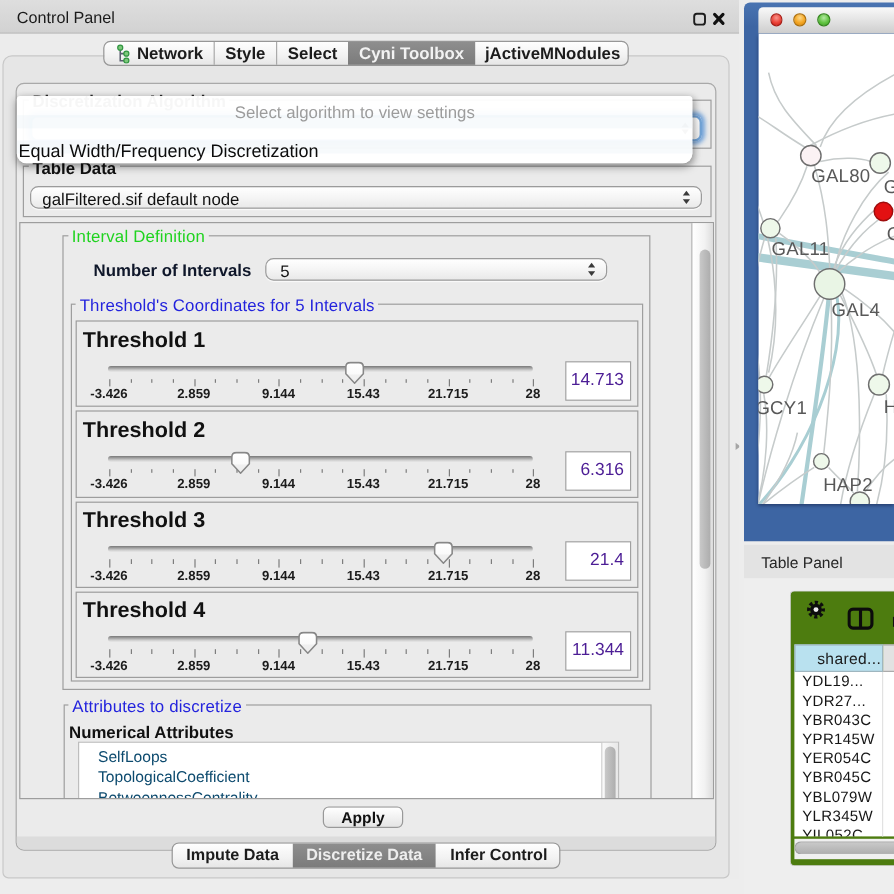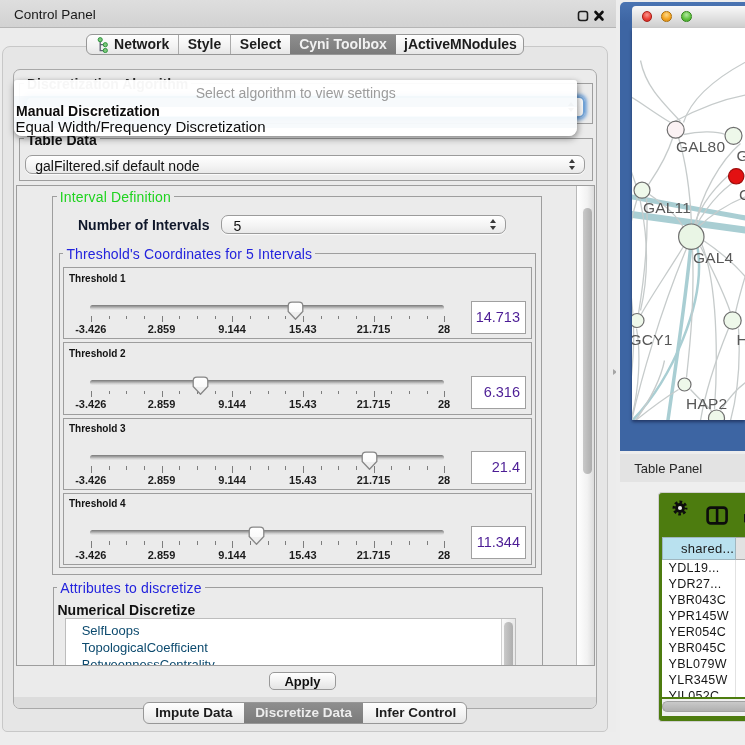--- a/index.html
+++ b/index.html
@@ -6,21 +6,21 @@
 html,body{width:745px;height:745px;overflow:hidden;font-family:"Liberation Sans",sans-serif;background:#ededed;}
 .abs{position:absolute;}
 #stage{position:relative;width:745px;height:745px;}
 .combo{border:1px solid #9b9b9b;border-radius:7px;background:linear-gradient(#ffffff,#f4f4f4 55%,#e9e9e9);box-shadow:0 1px 1px rgba(255,255,255,0.8);}
 .carr{position:absolute;right:8.5px;width:0;height:0;border-left:3.2px solid transparent;border-right:3.2px solid transparent;}
 .cup{border-bottom:4.2px solid #3a3a3a;}
 .cdn{border-top:4.2px solid #3a3a3a;}
 .grp{position:absolute;border:1px solid #9e9e9e;}
 .gtit{position:absolute;font-size:14px;letter-spacing:0.15px;background:#ebebeb;padding:0 3px;white-space:nowrap;}
 .tpan{position:absolute;left:46px;width:469.5px;height:72.3px;border:1px solid #9d9d9d;}
-.ttit{position:absolute;left:5.5px;top:4.5px;font-size:10px;font-weight:bold;color:#111;}
+.ttit{position:absolute;left:5.5px;top:4.5px;font-size:18px;font-weight:bold;color:#111;}
 .track{position:absolute;left:26.7px;top:36.5px;width:353.8px;height:5px;border-radius:3px;background:linear-gradient(#787878,#9c9c9c 30%,#cfcfcf 70%,#e8e8e8);}
 .vfield{position:absolute;left:407px;top:32.5px;width:55.5px;height:33px;background:#fff;border:1.5px solid #a0a0a0;font-size:14.5px;color:#4c1d95;text-align:right;padding:7px 5px 0 0;}
 .thumb{position:absolute;top:32.5px;width:17px;height:19px;}
 .tick{position:absolute;top:47.5px;width:1px;background:#7d7d7d;}
 .tlab{position:absolute;top:55px;font-size:11px;font-weight:bold;color:#1c1c1c;transform:translateX(-50%);white-space:nowrap;}
 .seg{position:absolute;top:0;height:100%;display:flex;align-items:center;justify-content:center;font-size:14px;font-weight:bold;color:#1c1c1c;}
 .rowt{position:absolute;font-size:12.5px;letter-spacing:0.3px;color:#161616;white-space:nowrap;}
 </style>
 </head>
 <body>
@@ -235,39 +235,38 @@
                 <stop offset="0.6" stop-color="#f0f0f0"></stop>
                 <stop offset="1" stop-color="#ececec"></stop>
               </linearGradient>
             </defs>
             <path d="M1.2,5 Q1.2,1.2 5,1.2 L12,1.2 Q15.8,1.2 15.8,5 L15.8,10.5 L8.5,18.3 L1.2,10.5 Z" fill="url(#thg4)" stroke="#878787" stroke-width="1.3"></path>
           </svg>
       <div class="vfield">11.344</div>
     </div>
     <div class="grp" style="left:36.3px;top:401px;width:490px;height:199px;"></div>
     <div class="gtit" style="left:40.8px;top:394px;color:#2323dd;">Attributes to discretize</div>
-    <div class="abs" style="left:41px;top:415.5px;font-size:14px;font-weight:bold;color:#111;">Numerical Discretize</div>
+    <div class="abs" style="left:41px;top:415.5px;font-size:14px;font-weight:bold;color:#111;">Numerical Attributes</div>
     <div class="abs" style="left:48.7px;top:431.5px;width:450.5px;height:150px;background:#fff;border:1px solid #bdbdbd;">
       <div style="position:absolute;left:15.5px;top:3px;font-size:13px;color:#0c4a6e;line-height:17.2px;">SelfLoops<br>TopologicalCoefficient<br>BetweennessCentrality<br>NeighborhoodConnectivity</div>
       <div style="position:absolute;right:0;top:0;width:13.5px;height:100%;background:linear-gradient(90deg,#fafafa,#e8e8e8);border-left:1px solid #d0d0d0;"></div>
       <div style="position:absolute;right:1.5px;top:3.5px;width:9px;height:146px;background:linear-gradient(90deg,#c9c9c9,#aeaeae);border-radius:4.5px;"></div>
     </div>
   </div>
 </div>
 
 <div class="abs" style="left:575.8px;top:186px;width:18.7px;height:478.5px;background:linear-gradient(90deg,#ffffff,#f2f2f2 60%,#dddddd);border-left:1px solid #b9b9b9;"></div>
 <div class="abs" style="left:582.7px;top:208px;width:9px;height:266px;background:linear-gradient(90deg,#c9c9c9,#adadad);border-radius:4.5px;"></div>
 
 <div class="abs" style="left:269px;top:671.5px;width:67px;height:18.5px;border:1px solid #999;border-radius:5px;background:linear-gradient(#ffffff,#f2f2f2 50%,#e4e4e4);text-align:center;font-size:13px;font-weight:bold;color:#111;line-height:17px;">Apply</div>
 
 <div class="abs" style="left:14.2px;top:80.3px;width:563px;height:56px;background:rgba(255,255,255,0.96);border-radius:3px 3px 8px 8px;box-shadow:0 3px 7px rgba(0,0,0,0.35),2px 1px 5px rgba(0,0,0,0.12);">
   <div style="position:absolute;left:0;top:16.2px;width:100%;height:10.8px;background:rgba(228,237,246,0.28);"></div>
   <div style="position:absolute;left:0;top:36.7px;width:100%;height:11px;background:rgba(228,237,246,0.28);"></div>
   <div style="position:absolute;left:0;top:5px;width:100%;text-align:center;font-size:14px;color:#9c9c9c;">Select algorithm to view settings</div>
-  <div style="position:absolute;left:1.8px;top:22.7px;font-size:14px;font-weight:bold;color:#0c0c0c;">Manual Discretization</div>
   <div style="position:absolute;left:1.2px;top:38px;font-size:15px;color:#0c0c0c;">Equal Width/Frequency Discretization</div>
 </div>
 
 <div class="abs" style="left:86.4px;top:33.5px;width:437.6px;height:21.5px;border:1px solid #979797;border-radius:6px;background:linear-gradient(#fefefe,#f2f2f2 60%,#e6e6e6);">
   <div class="seg" style="left:0;width:90.6px;">
     <svg width="13" height="17" viewBox="0 0 13 17" style="margin-right:5px;margin-top:1px;">
       <path d="M4.2 4 V15.3 M4.2 8.7 H9.3 M4.2 14.7 H9.3" stroke="#5b6070" stroke-width="1.3" fill="none"></path>
       <circle cx="4.2" cy="3.7" r="2.1" fill="#7cc87a" stroke="#2f9440" stroke-width="1"></circle>
       <circle cx="9.3" cy="8.7" r="2.1" fill="#7cc87a" stroke="#2f9440" stroke-width="1"></circle>
       <circle cx="9.3" cy="14.5" r="2.1" fill="#7cc87a" stroke="#2f9440" stroke-width="1"></circle>

